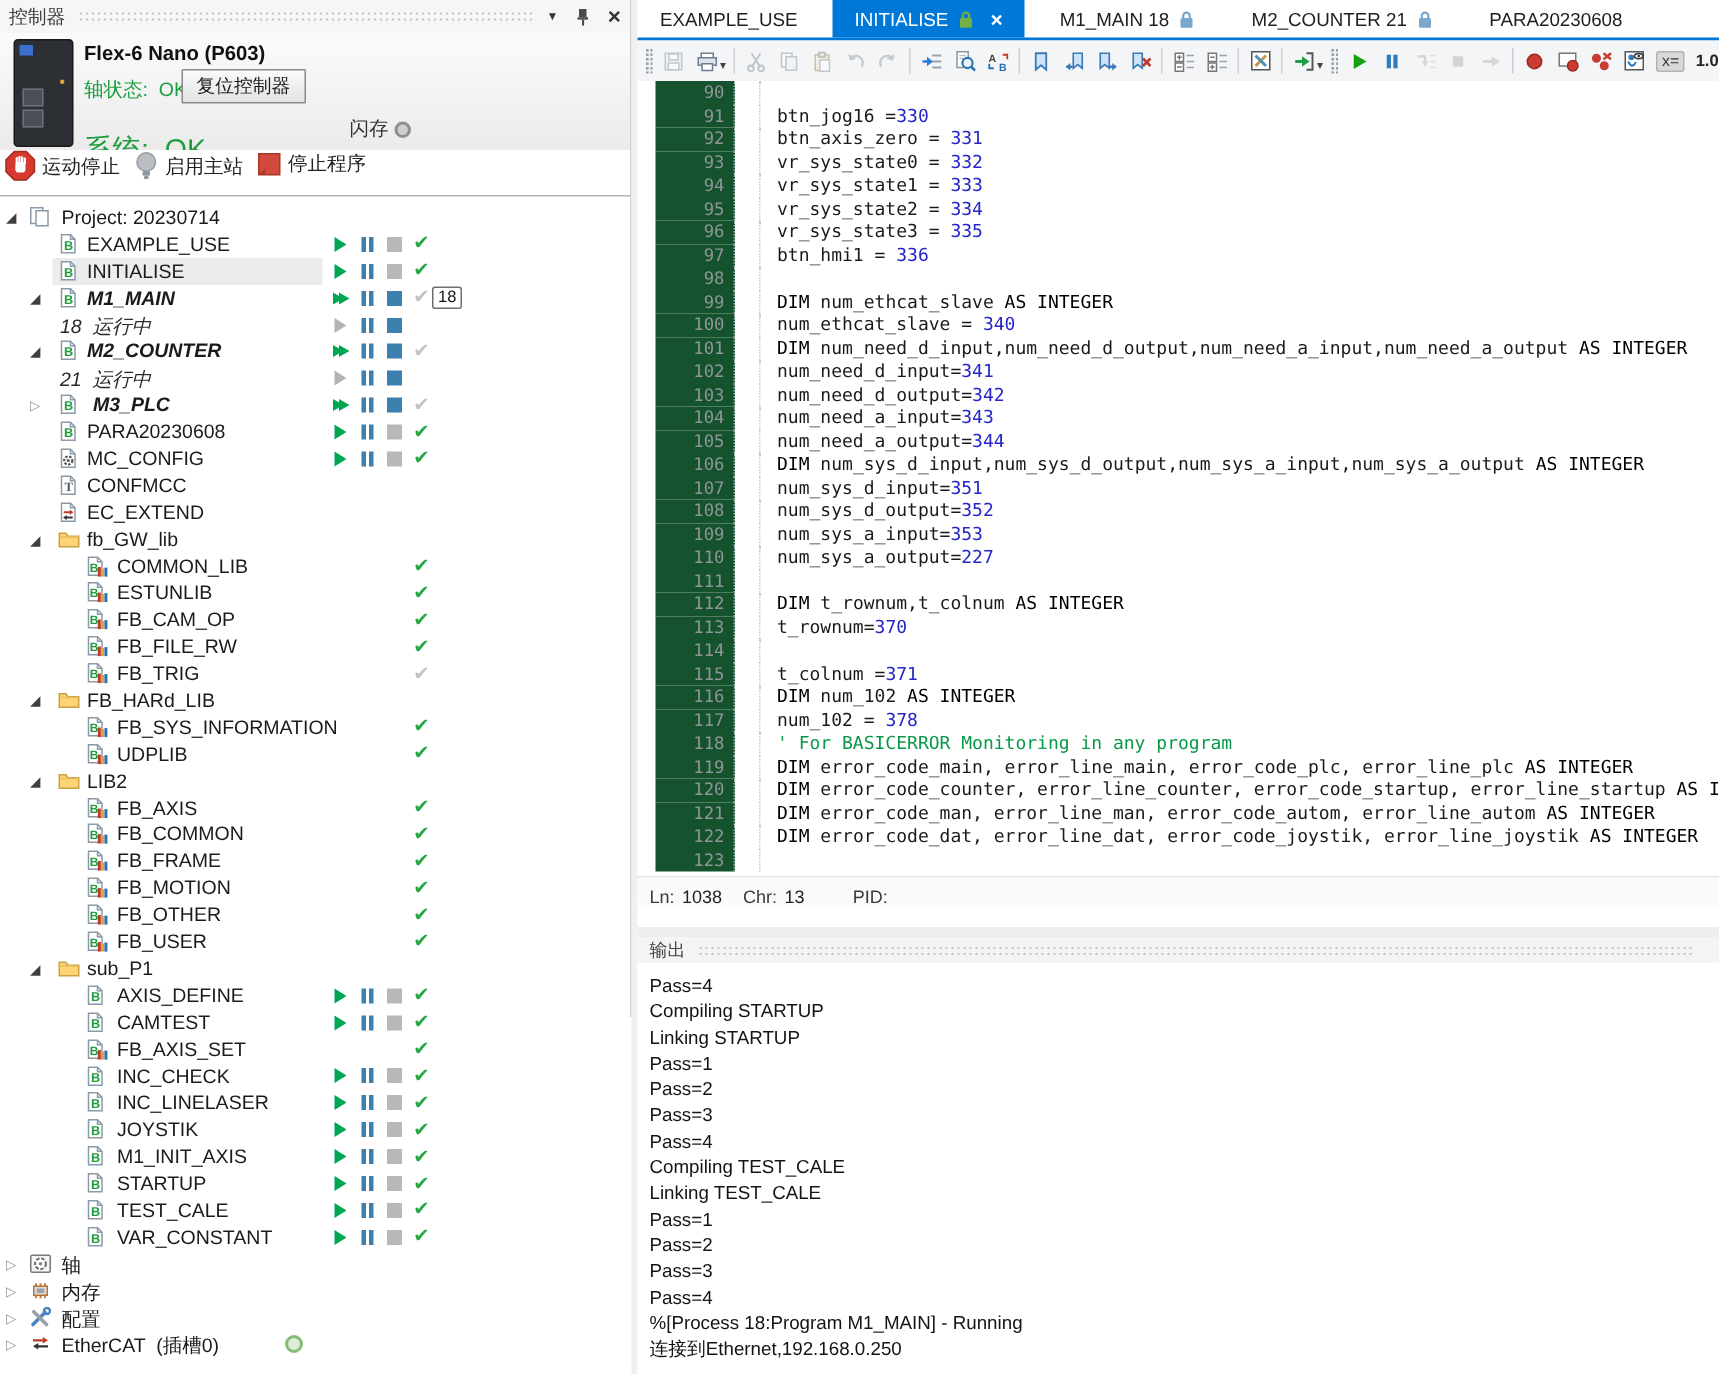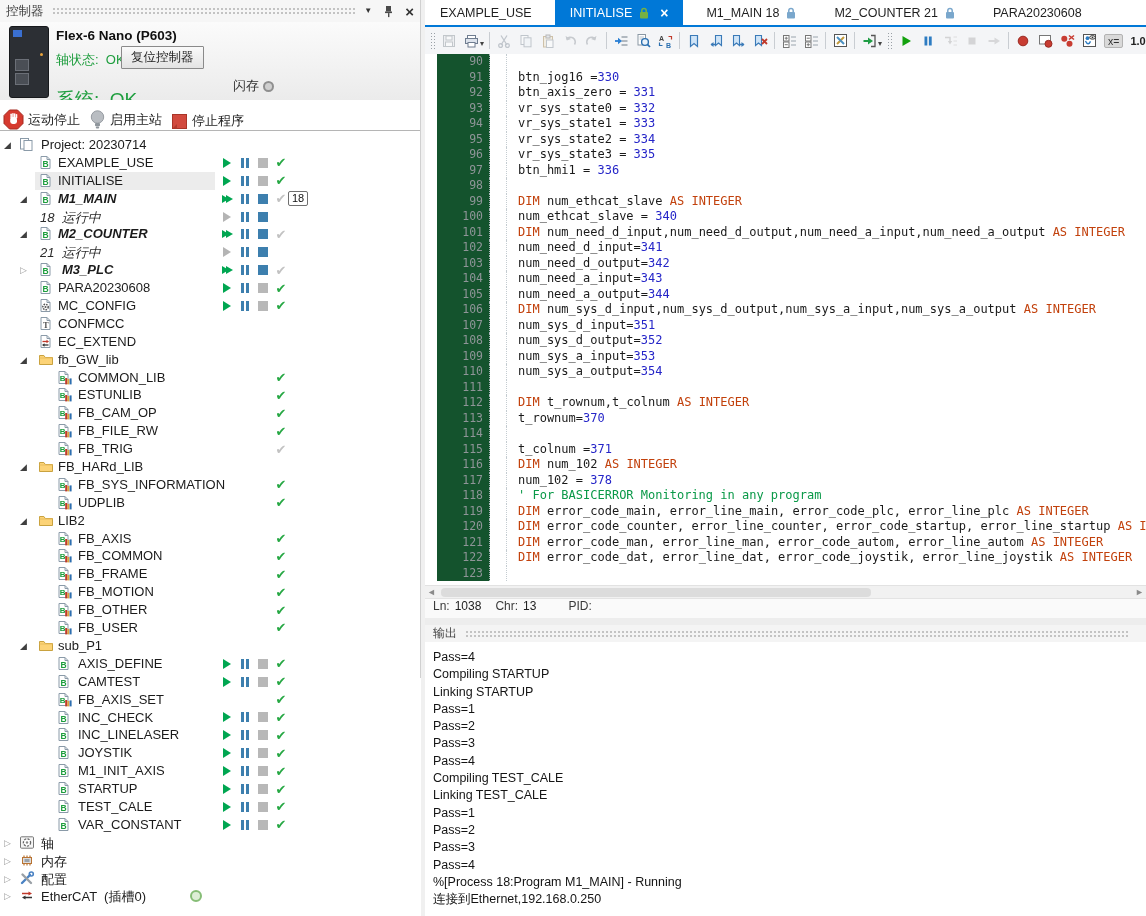--- a/index.html
+++ b/index.html
@@ -20,21 +20,21 @@
   .devimg .port{position:absolute;left:5px;width:12px;height:10px;background:#4a4e55;border:1px solid #6b6f77;}
   .devimg .led{position:absolute;right:5px;top:26px;width:3px;height:3px;border-radius:50%;background:#e8a33c;}
   .devname{position:absolute;left:56px;top:6px;font-weight:bold;font-size:13.5px;color:#101010;}
   .grn{color:#1e9e3e;}
   .axisrow{position:absolute;left:56px;top:29px;font-size:13px;}
   .resetbtn{position:absolute;left:121px;top:24px;font-size:12.5px;color:#1b1b1b;border:1px solid #8a8a8a;
             background:linear-gradient(#fafafa,#e3e3e3);padding:2px 9px;border-radius:1px;}
   .sysrow{position:absolute;left:56px;top:55px;font-size:19px;margin-top:10px;}
   .flash{position:absolute;left:233px;top:55px;font-size:13px;color:#333;display:flex;align-items:center;gap:4px;}
   .flashled{width:11px;height:11px;border-radius:50%;background:#cfcfcf;border:2px solid #8f8f8f;box-sizing:border-box;}
-  #acts{position:absolute;top:100px;left:0;width:420px;height:31px;display:flex;align-items:flex-end;
+  #acts{position:absolute;top:100px;left:0;width:420px;height:31px;display:flex;align-items:flex-start;
         padding-left:3px;border-bottom:1px solid #b5b5b5;background:#fff;box-sizing:border-box;}
   .act{display:flex;align-items:center;gap:4px;font-size:13px;color:#222;margin-right:9px;}
   
   #tree{position:absolute;top:136px;left:0;width:420px;}
   .trow{position:relative;height:17.9px;font-size:13px;}
   .trow .lbl{position:absolute;top:1px;white-space:pre;}
   .trow.sel::before{content:"";position:absolute;left:35px;top:0;width:180px;height:100%;background:#ececec;}
   .bold .lbl{font-weight:bold;font-style:italic;}
   .statuslbl{font-style:italic;color:#2b2b2b;}
   .exp{position:absolute;top:3px;font-size:9px;line-height:12px;}
@@ -74,26 +74,26 @@
   .xbadge{font-size:10.5px;color:#333;background:#d9d9d9;border:1px solid #b3b3b3;padding:0 3px;border-radius:2px;margin:0 4px;flex:none;}
   .zlabel{font-size:11px;font-weight:bold;color:#222;margin-left:3px;flex:none;}
   
   #editor{position:absolute;top:54px;left:0;right:0;height:531px;background:#fff;overflow:hidden;}
   .cl{display:flex;height:15.5px;}
   .bpm{width:12px;flex:none;background:#fff;}
   .lnn{width:46px;flex:none;text-align:right;padding-right:6px;box-sizing:content-box;
        font:11.5px/15.5px "DejaVu Sans Mono",monospace;color:#8f9598;background:#14532d;border-right:1px dotted #aab3b9;}
   .fold{width:16px;flex:none;border-right:1px dotted #c4ccd1;}
   .ct{flex:1;font:12px/15.5px "DejaVu Sans Mono",monospace;white-space:pre;padding-left:11px;color:#1a1a1a;overflow:hidden;}
-  .k{color:#c2410c;} .n{color:#2525c8;} .c{color:#0a9948;}
+  .k{color:#000000;} .n{color:#2525c8;} .c{color:#0a9948;}
   #hscroll{position:absolute;top:585px;left:0;right:0;height:13px;background:#f1f1f1;border-top:1px solid #e2e2e2;}
   #hscroll .arr{position:absolute;top:0;width:13px;height:13px;color:#8a8a8a;font-size:9px;line-height:13px;text-align:center;}
   #hscroll .thumb{position:absolute;left:16px;top:2px;width:430px;height:9px;background:#dcdcdc;border-radius:4px;}
-  #statusbar{position:absolute;top:598px;left:0;right:0;height:20px;background:#fafafa;border-top:1px solid #e3e3e3;
-             font-size:12px;color:#3a3a3a;display:flex;align-items:flex-start;padding-left:8px;}
+  #statusbar{position:absolute;top:584px;left:0;right:0;height:20px;background:#fafafa;border-top:1px solid #e3e3e3;
+             font-size:12px;color:#3a3a3a;display:flex;align-items:flex-end;padding-left:8px;}
   #statusbar .v{margin:0 14px 0 5px;color:#222;}
   #statusbar .pid{margin-left:18px;}
   #midgap{position:absolute;top:618px;left:0;right:0;height:7px;background:#ededed;}
   #outhead{position:absolute;top:625px;left:0;right:0;height:17px;background:#f4f4f4;display:flex;align-items:center;padding:0 8px;}
   #outhead .otitle{font-size:12px;color:#444;white-space:nowrap;}
   #outbody{position:absolute;top:642px;left:0;right:0;bottom:0;background:#fff;padding:7px 0 0 8px;box-sizing:border-box;}
   .ol{font-size:12.5px;line-height:17.3px;color:#141414;white-space:pre;}
   svg{display:block;}
 </style>
 </head>
@@ -1432,21 +1432,21 @@
         <div class="cl">
           <span class="bpm"></span>
           <span class="lnn">109</span>
           <span class="fold"></span>
           <span class="ct"><span class="">num_sys_a_input=</span><span class="n">353</span></span>
         </div>
         <div class="cl">
           <span class="bpm"></span>
           <span class="lnn">110</span>
           <span class="fold"></span>
-          <span class="ct"><span class="">num_sys_a_output=</span><span class="n">354</span></span>
+          <span class="ct"><span class="">num_sys_a_output=</span><span class="n">227</span></span>
         </div>
         <div class="cl">
           <span class="bpm"></span>
           <span class="lnn">111</span>
           <span class="fold"></span>
           <span class="ct"></span>
         </div>
         <div class="cl">
           <span class="bpm"></span>
           <span class="lnn">112</span>

